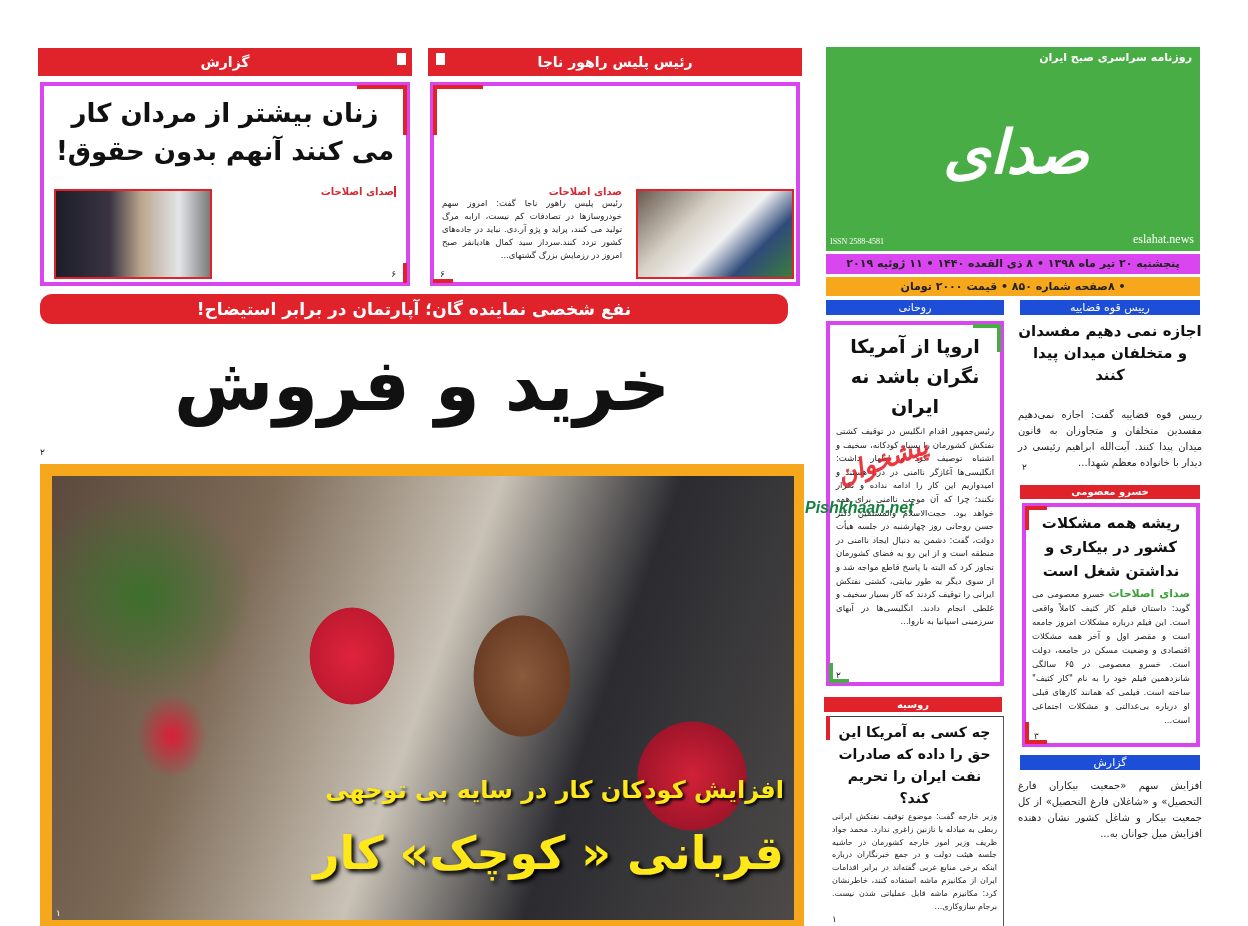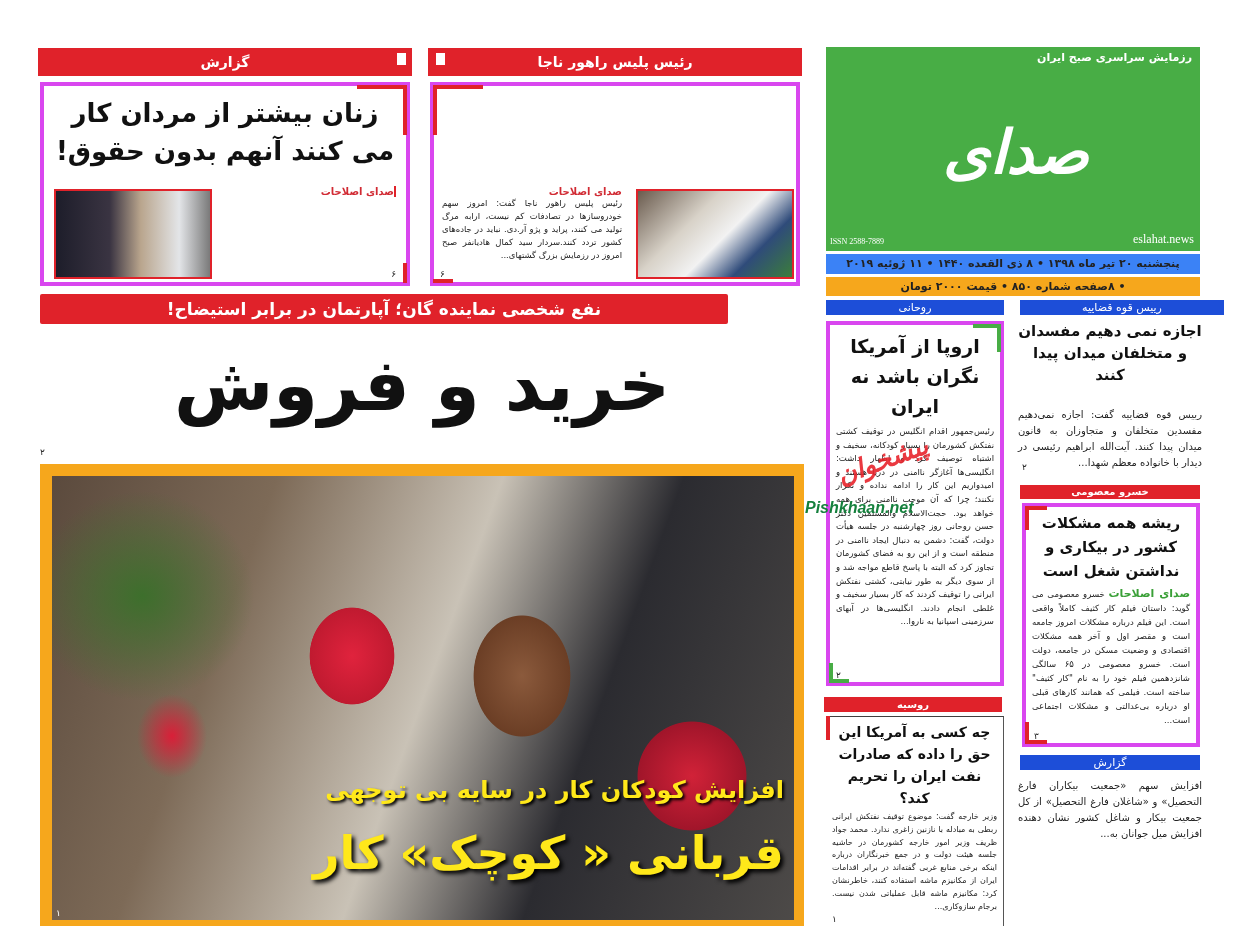--- a/index.html
+++ b/index.html
@@ -14,26 +14,26 @@
 .srcg{color:#3aa037;font-weight:bold;font-size:11px}
 .pg{font-size:9px;color:#222}
 .corner-r{position:absolute;background:#e0222a}
 .corner-g{position:absolute;background:#48ad45}
 .sqr{position:absolute;width:9px;height:12px;background:#fff;top:5px}
 </style>
 </head>
 <body>
 
 <div class="abs" style="left:826px;top:47px;width:374px;height:204px;background:#48ad45;">
-  <div class="abs" style="right:8px;top:4px;color:#fff;font-size:11px;font-weight:bold;">رزمایش سراسری صبح ایران</div>
+  <div class="abs" style="right:8px;top:4px;color:#fff;font-size:11px;font-weight:bold;">روزنامه سراسری صبح ایران</div>
   <div class="abs" style="left:20px;top:30px;width:340px;text-align:center;color:#fff;font-family:'DejaVu Serif',serif;font-size:60px;font-weight:bold;line-height:150px;font-style:italic;">صدای اصلاحات</div>
-  <div class="abs" style="left:4px;bottom:5px;color:#fff;font-size:8px;font-family:'Liberation Serif',serif;direction:ltr;">ISSN 2588-7889</div>
+  <div class="abs" style="left:4px;bottom:5px;color:#fff;font-size:8px;font-family:'Liberation Serif',serif;direction:ltr;">ISSN 2588-4581</div>
   <div class="abs" style="right:6px;bottom:4px;color:#fff;font-size:12px;font-family:'Liberation Serif',serif;direction:ltr;">eslahat.news</div>
 </div>
-<div class="abs" style="left:826px;top:254px;width:374px;height:20px;background:#3b82f6;color:#222;font-size:11px;font-weight:bold;text-align:center;line-height:20px;">پنجشنبه ۲۰ تیر ماه ۱۳۹۸ • ۸ ذی القعده ۱۴۴۰ • ۱۱ ژوئیه ۲۰۱۹</div>
+<div class="abs" style="left:826px;top:254px;width:374px;height:20px;background:#d946ef;color:#222;font-size:11px;font-weight:bold;text-align:center;line-height:20px;">پنجشنبه ۲۰ تیر ماه ۱۳۹۸ • ۸ ذی القعده ۱۴۴۰ • ۱۱ ژوئیه ۲۰۱۹</div>
 <div class="abs" style="left:826px;top:277px;width:374px;height:19px;background:#f6a71c;color:#222;font-size:11px;font-weight:bold;text-align:center;line-height:19px;">• ۸صفحه شماره ۸۵۰ • قیمت ۲۰۰۰ تومان</div>
 
 <div class="abs redbar" style="left:428px;top:48px;width:374px;height:28px;line-height:28px;font-size:14px;text-align:center;">
   <span>رئیس پلیس راهور ناجا</span>
   <span class="sqr" style="left:8px;"></span>
 </div>
 <div class="abs box" style="left:430px;top:82px;width:370px;height:204px;">
   <div class="corner-r" style="left:-1px;top:-1px;width:50px;height:4px;"></div>
   <div class="corner-r" style="left:-1px;top:-1px;width:4px;height:50px;"></div>
   <div class="abs" style="left:202px;top:103px;width:158px;height:90px;border:2px solid #e0222a;background:linear-gradient(135deg,#6a5b4e 0%,#d8d2c8 35%,#f2f2f2 55%,#2f4b7a 75%,#3b7d3b 100%);"></div>
@@ -54,21 +54,21 @@
   <div class="corner-r" style="right:-1px;top:-1px;width:4px;height:50px;"></div>
   <div class="headline abs" style="left:10px;right:10px;top:8px;font-size:26px;line-height:38px;">زنان بیشتر از مردان کار می کنند آنهم بدون حقوق!</div>
   <div class="abs" style="left:10px;top:103px;width:158px;height:90px;border:2px solid #e0222a;background:linear-gradient(90deg,#1d1d2a 0%,#3a3442 35%,#b9a58d 55%,#e3e5e8 80%,#7a7a7a 100%);"></div>
   <div class="abs" style="right:10px;left:176px;top:100px;border-right:2px solid #e0222a;padding-right:0;">
     <div class="src">صدای اصلاحات</div>
   </div>
   <div class="abs pg" style="right:10px;bottom:3px;">۶</div>
   <div class="corner-r" style="right:-1px;bottom:-1px;width:4px;height:20px;"></div>
 </div>
 
-<div class="abs" style="left:40px;top:294px;width:688px;height:30px;background:#e0222a;border-radius:2px;color:#fff;text-align:center;font-weight:bold;font-size:17px;line-height:30px;">
+<div class="abs" style="left:40px;top:294px;width:748px;height:30px;background:#e0222a;border-radius:12px;color:#fff;text-align:center;font-weight:bold;font-size:17px;line-height:30px;">
   <span>نفع شخصی نماینده گان؛ آپارتمان در برابر استیضاح!</span>
 </div>
 <div class="abs headline" style="left:40px;top:330px;width:764px;font-size:72px;line-height:110px;font-weight:900;letter-spacing:-1px;">خرید و فروش استیضاح</div>
 <div class="abs pg" style="left:40px;top:447px;">۲</div>
 
 <div class="abs" style="left:40px;top:464px;width:764px;height:462px;background:#f6a71c;padding:12px 10px 6px 12px;">
   <div style="position:relative;width:100%;height:100%;overflow:hidden;background:
     radial-gradient(ellipse 70px 80px at 300px 180px,#e0233d 0%,#c01a30 60%,transparent 61%),
     radial-gradient(ellipse 50px 60px at 120px 260px,#d91f38 0%,transparent 70%),
     radial-gradient(ellipse 90px 90px at 640px 300px,#d12238 0%,#a0152a 60%,transparent 61%),
@@ -93,21 +93,21 @@
 </div>
 
 <div class="abs redbar" style="left:824px;top:697px;width:178px;height:15px;line-height:15px;font-size:10px;">روسیه</div>
 <div class="abs" style="left:826px;top:716px;width:178px;height:210px;padding:4px 6px;border-right:1px solid #555;border-top:1px solid #404040;">
   <div class="corner-r" style="left:0;top:-1px;width:4px;height:24px;"></div>
   <div class="headline" style="font-size:14px;line-height:22px;">چه کسی به آمریکا این حق را داده که صادرات نفت ایران را تحریم کند؟</div>
   <div class="body" style="margin-top:2px;font-size:8px;line-height:12.8px;">وزیر خارجه گفت: موضوع توقیف نفتکش ایرانی ربطی به مبادله با نازنین زاغری ندارد. محمد جواد ظریف وزیر امور خارجه کشورمان در حاشیه جلسه هیئت دولت و در جمع خبرنگاران درباره اینکه برخی منابع غربی گفته‌اند در برابر اقدامات ایران از مکانیزم ماشه استفاده کنند، خاطرنشان کرد: مکانیزم ماشه قابل عملیاتی شدن نیست. برجام سازوکاری...</div>
   <div class="abs pg" style="left:6px;bottom:2px;">۱</div>
 </div>
 
-<div class="abs greenbar" style="left:1020px;top:300px;width:204px;">رییس قوه قضاییه</div>
+<div class="abs greenbar" style="left:1020px;top:300px;width:180px;">رییس قوه قضاییه</div>
 <div class="abs" style="left:1018px;top:320px;width:184px;height:160px;">
   <div class="headline" style="font-size:15px;line-height:22px;">اجازه نمی دهیم مفسدان و متخلفان میدان پیدا کنند</div>
   <div class="body" style="margin-top:21px;font-size:10px;line-height:16px;">رییس قوه قضاییه گفت: اجازه نمی‌دهیم مفسدین متخلفان و متجاوزان به قانون میدان پیدا کنند. آیت‌الله ابراهیم رئیسی در دیدار با خانواده معظم شهدا...</div>
   <div class="abs pg" style="left:4px;bottom:8px;">۲</div>
 </div>
 
 <div class="abs redbar" style="left:1020px;top:485px;width:180px;height:14px;line-height:14px;font-size:10px;">خسرو معصومی</div>
 <div class="abs box" style="left:1022px;top:503px;width:178px;height:244px;padding:4px 6px;">
   <div class="corner-r" style="left:-1px;top:-1px;width:22px;height:4px;"></div>
   <div class="corner-r" style="left:-1px;top:-1px;width:4px;height:24px;"></div>

